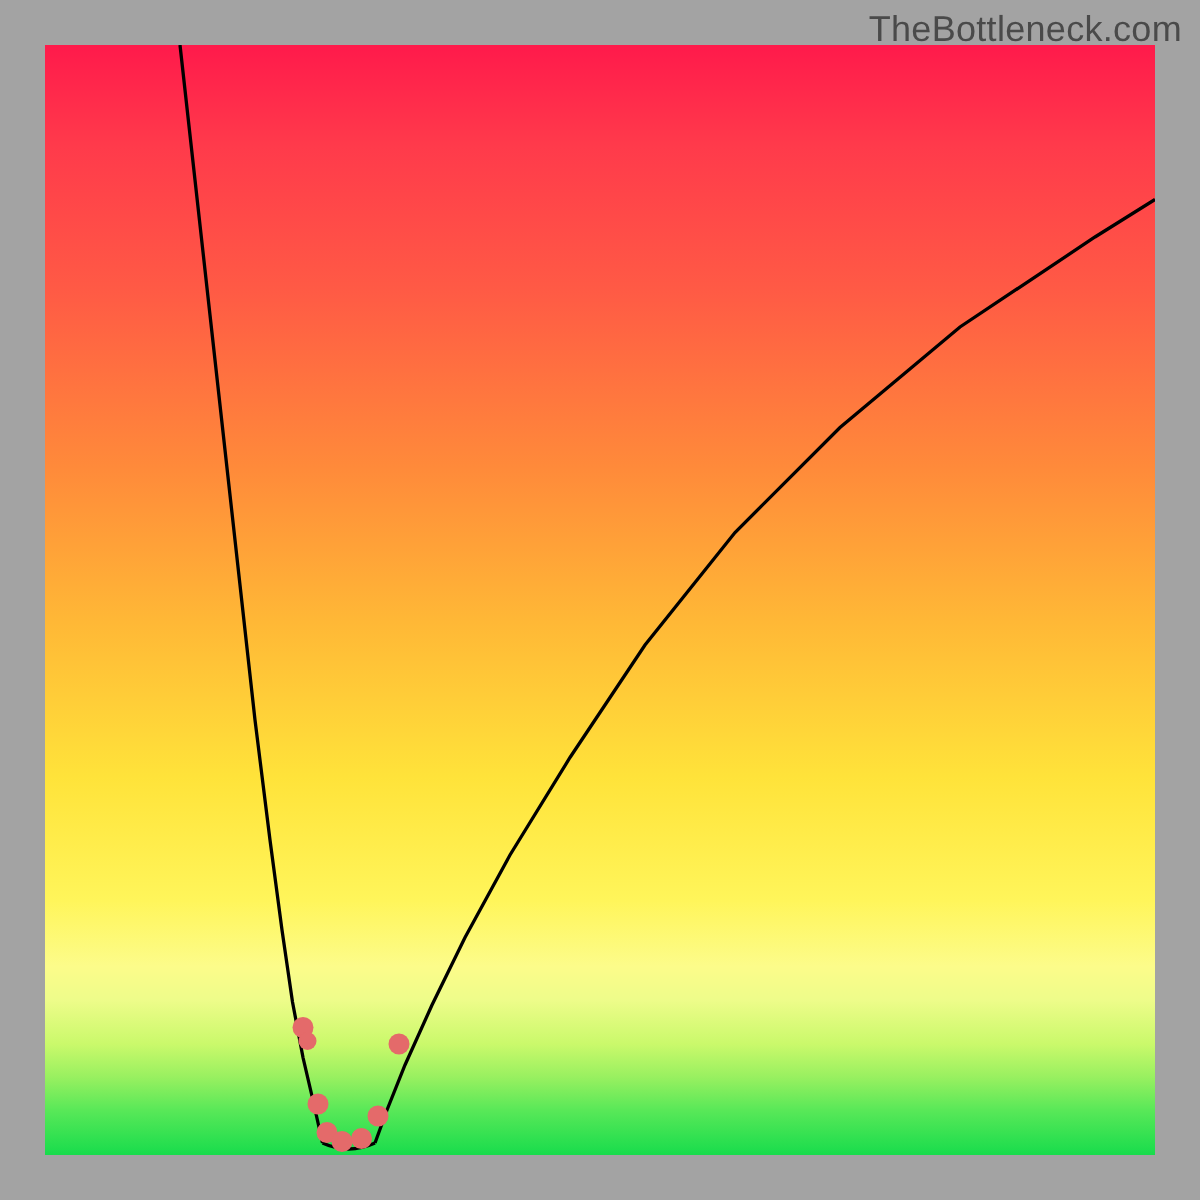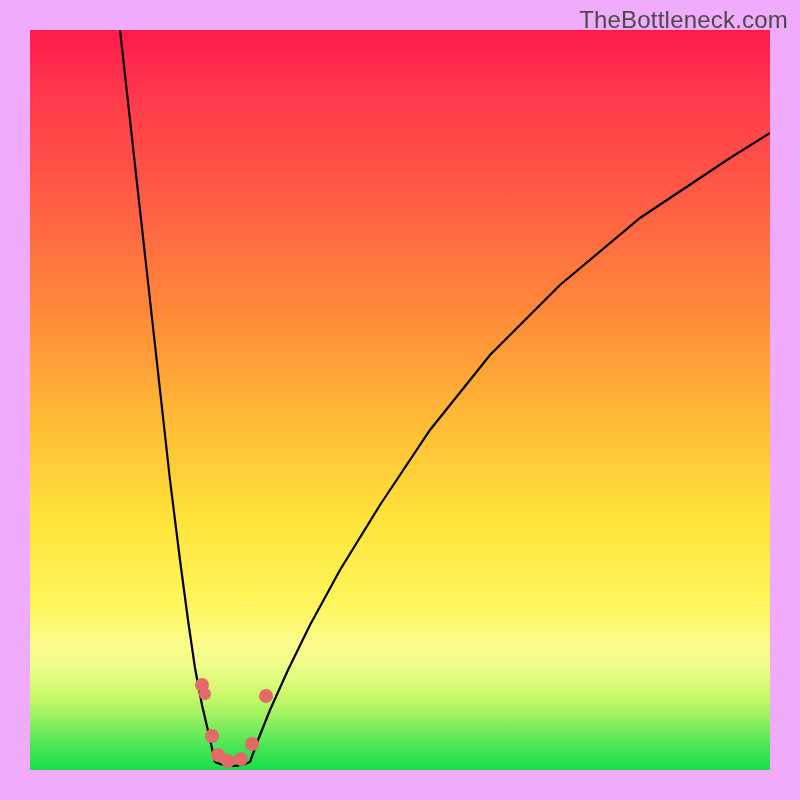--- a/index.html
+++ b/index.html
@@ -7,21 +7,21 @@
     padding: 0;
     width: 800px;
     height: 800px;
     overflow: hidden;
     background: #000;
     font-family: Arial, Helvetica, sans-serif;
   }
   .frame {
     position: absolute;
     inset: 0;
-    background: #f0abfc;
+    background: #a3a3a3;
   }
   .plot {
     position: absolute;
     left: 30px;
     top: 30px;
     width: 740px;
     height: 740px;
     
     background: linear-gradient(
       to bottom,

